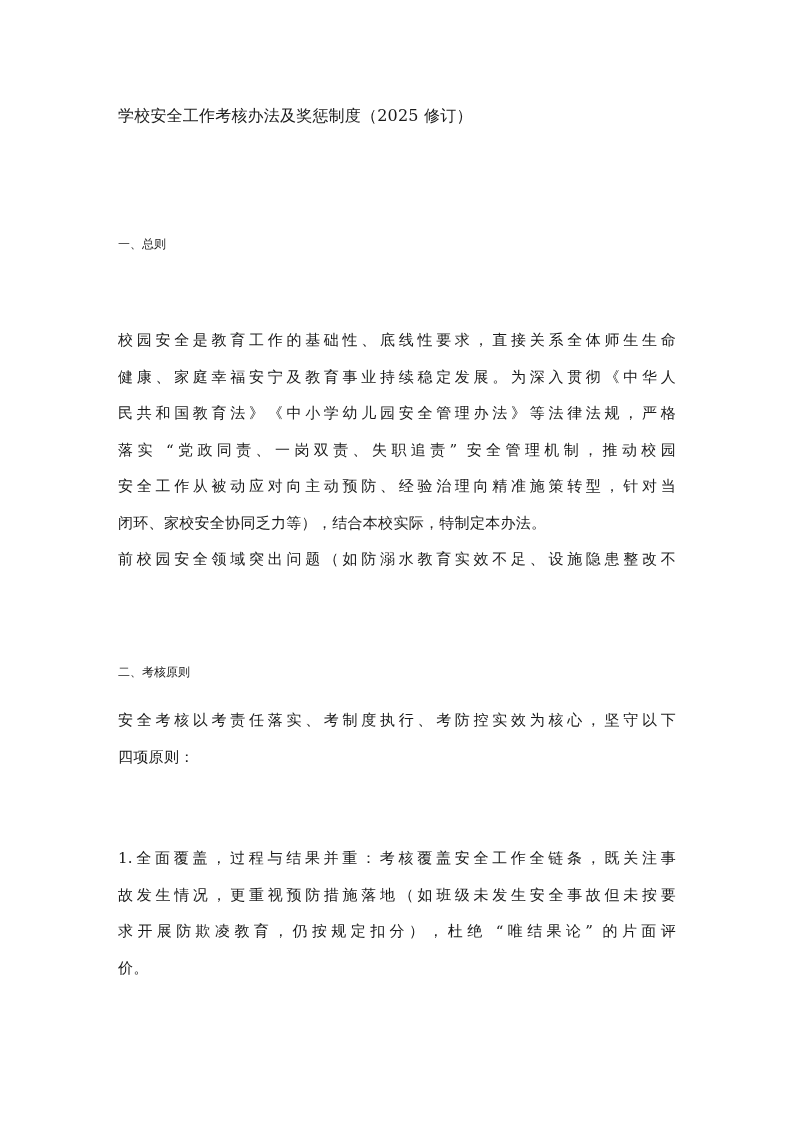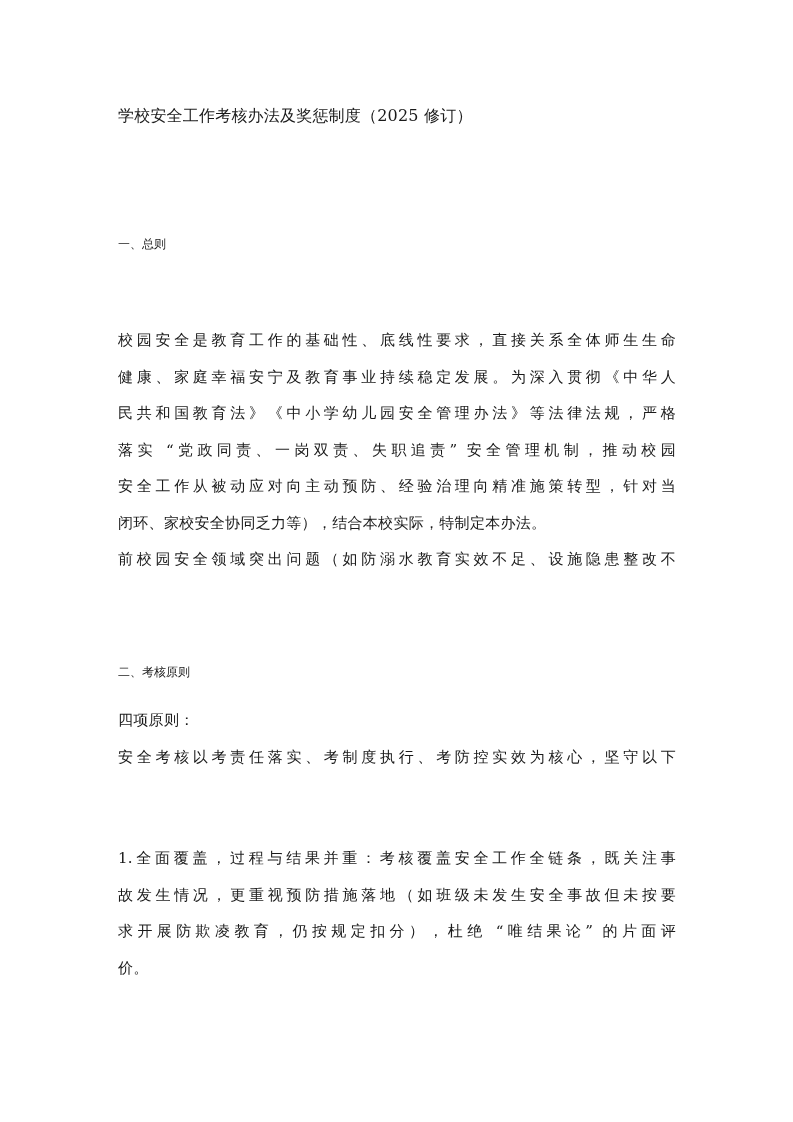--- a/index.html
+++ b/index.html
@@ -71,22 +71,22 @@
     <span class="line">民共和国教育法》《中小学幼儿园安全管理办法》等法律法规，严格</span>
     <span class="line">落实 “党政同责、一岗双责、失职追责” 安全管理机制，推动校园</span>
     <span class="line">安全工作从被动应对向主动预防、经验治理向精准施策转型，针对当</span>
     <span class="line last">闭环、家校安全协同乏力等），结合本校实际，特制定本办法。</span>
     <span class="line">前校园安全领域突出问题（如防溺水教育实效不足、设施隐患整改不</span>
   </div>
 
   <div class="heading" style="top:646px;margin-top:13px;">二、考核原则</div>
 
   <div class="para" style="top:702px;">
+    <span class="line">安全考核以考责任落实、考制度执行、考防控实效为核心，坚守以下</span>
     <span class="line last">四项原则：</span>
-    <span class="line">安全考核以考责任落实、考制度执行、考防控实效为核心，坚守以下</span>
   </div>
 
   <div class="para" style="top:840px;">
     <span class="line">1.全面覆盖，过程与结果并重：考核覆盖安全工作全链条，既关注事</span>
     <span class="line">故发生情况，更重视预防措施落地（如班级未发生安全事故但未按要</span>
     <span class="line">求开展防欺凌教育，仍按规定扣分），杜绝 “唯结果论” 的片面评</span>
     <span class="line last">价。</span>
   </div>
 
 </div>

